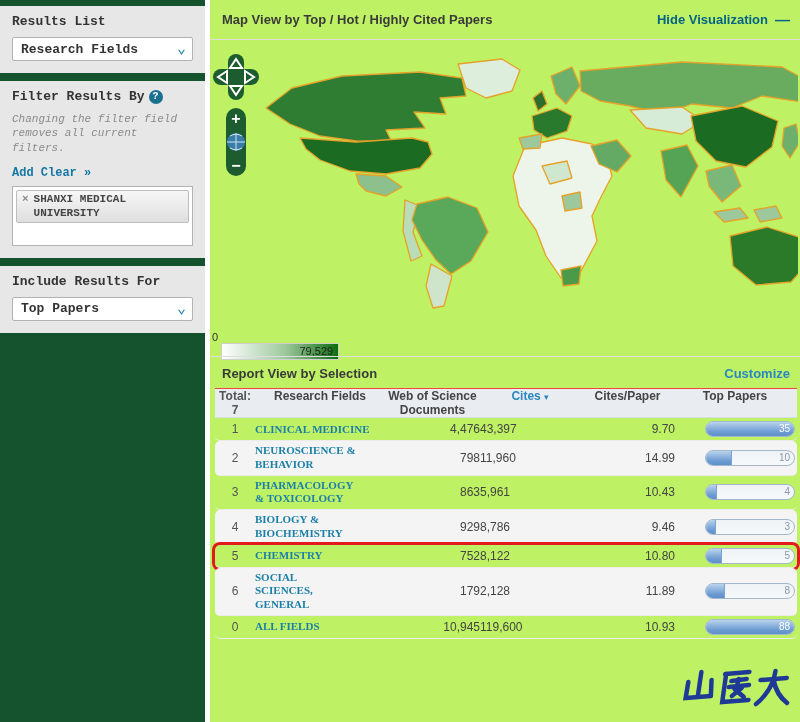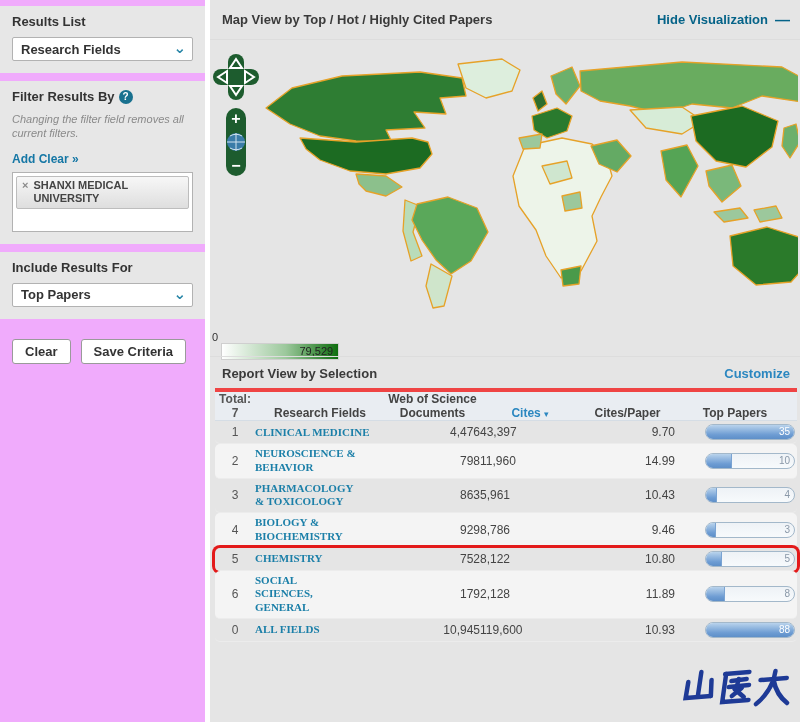--- a/index.html
+++ b/index.html
@@ -1,35 +1,35 @@
 <!DOCTYPE html>
 <html><head>
 <meta charset="utf-8">
 <style>
   * { margin:0; padding:0; box-sizing:border-box; }
   html,body { width:800px; height:722px; background:#fff; font-family:"Liberation Sans","DejaVu Sans",sans-serif; color:#333; overflow:hidden; }
   .app { position:relative; width:800px; height:722px; background:#fff; }
 
   
-  .sidebar { position:absolute; left:0; top:0; width:205px; height:722px; background:#f0abfc; }
+  .sidebar { position:absolute; left:0; top:0; width:205px; height:722px; background:#14532d;font-family:Liberation Mono, monospace; }
   .side-section { background:#e7e7e7; padding:8px 12px 12px 12px; margin:6px 0 8px 0; }
   .side-h { font-size:13px; font-weight:bold; color:#333; margin-bottom:8px; }
   .select { position:relative; background:#fff; border:1px solid #b2b2b2; border-radius:2px; height:24px; width:181px; display:flex; align-items:center; padding:0 22px 0 8px; font-size:13px; font-weight:bold; color:#333; cursor:pointer; }
   .select .chev { position:absolute; right:6px; top:1px; color:#2a87a8; font-size:15px; font-weight:bold; }
   .help { display:inline-block; width:14px; height:14px; border-radius:50%; background:#19718f; color:#fff; font-size:10px; font-weight:bold; text-align:center; line-height:14px; vertical-align:1px; margin-left:4px; }
   .filter-note { font-size:11px; font-style:italic; color:#8a8a8a; line-height:1.3; margin-bottom:8px; }
   .add-filter { font-size:12px; font-weight:bold; color:#1577a5; text-decoration:none; cursor:pointer; display:inline-block; margin-bottom:6px; }
   .filter-box { background:#fff; border:1px solid #b2b2b2; width:181px; height:60px; padding:3px; }
   .chip { background:linear-gradient(#f7f7f7,#dedede); border:1px solid #bdbdbd; border-radius:2px; padding:2px 5px; font-size:11px; font-weight:bold; color:#444; line-height:1.25; display:flex; gap:5px; }
   .chip .x { color:#8a8a8a; font-size:11px; cursor:pointer; }
   .btn-row { padding:12px 12px; display:flex; gap:10px; }
   .btn { background:#fff; border:1px solid #9a9a9a; border-radius:3px; font-size:13px; font-weight:bold; color:#333; padding:4px 12px; cursor:pointer; font-family:inherit; }
 
   
-  .main { position:absolute; left:210px; top:0; width:590px; height:722px; background:#e5e5e5; }
+  .main { position:absolute; left:210px; top:0; width:590px; height:722px; background:#bef264; }
   .map-header { position:absolute; top:0; left:0; width:590px; height:40px; border-bottom:1px solid #ddd; display:flex; align-items:center; justify-content:space-between; padding:0 10px 0 12px; }
   .map-title { font-size:13px; font-weight:bold; color:#3a3a3a; }
   .hide-viz { font-size:13px; font-weight:bold; color:#056388; cursor:pointer; display:flex; align-items:center; gap:7px; }
   .hide-viz .minus { font-weight:bold; font-size:15px; }
 
   .map-area { position:absolute; top:42px; left:0; width:590px; height:278px; }
   .map-svg { position:absolute; left:52px; top:4px; }
   .map-controls { position:absolute; left:2px; top:10px; }
 
   .legend { position:absolute; top:324px; left:0; height:26px; display:flex; align-items:center; }
@@ -37,21 +37,21 @@
   .legend-bar { position:relative; width:118px; height:17px; background:linear-gradient(to right,#ffffff,#9cc89c 55%,#0e6e0e); border:1px solid #cfcfcf;margin-top:29px; }
   .legend-max { position:absolute; right:5px; top:1px; font-size:11px; color:#222; }
 
   .divider { position:absolute; top:356px; left:0; width:590px; border-top:1px solid #ddd; }
   .report-bar { position:absolute; top:360px; left:0; width:590px; height:26px; display:flex; align-items:center; justify-content:space-between; padding:0 10px 0 12px;gap:24px; }
   .report-title { font-size:13px; font-weight:bold; color:#3a3a3a; }
   .customize { font-size:13px; font-weight:bold; color:#2b87c0; cursor:pointer; }
 
   
   .table { position:absolute; top:388px; left:5px; width:582px; font-size:12px; }
-  .thead { display:flex; align-items:flex-end; background:#e9edf2; border-top:4px solid #ef4444; border-bottom:1px solid #d5dde5; min-height:30px; font-weight:bold; color:#444; }
+  .thead { display:flex; align-items:flex-start; background:#e9edf2; border-top:1px solid #ef4444; border-bottom:1px solid #d5dde5; min-height:30px; font-weight:bold; color:#444; }
   .tr { display:flex; align-items:center; border-bottom:1px solid #ececec; padding:3px 0; position:relative; border-radius:5px; }
   .tr.alt { background:#f4f4f4; }
   .tr.highlighted { box-shadow:0 0 0 3px #e31a1a; }
   .c-rank  { width:40px; text-align:center; color:#555; }
   .c-field { width:130px; padding-right:8px; overflow-wrap:break-word; }
   .c-field a { color:#1b7fa8; font-weight:bold; text-decoration:none; cursor:pointer; font-size:11px; line-height:1.25; display:inline-block;font-family:Liberation Serif, serif; }
   .c-docs  { width:95px;  text-align:right; color:#444; }
   .c-cites { width:100px; text-align:left; color:#444; }
   .c-cpp   { width:95px;  text-align:right; color:#444; }
   .c-papers{ width:122px; display:flex; justify-content:flex-end; padding-right:2px; }
@@ -97,24 +97,20 @@
     </div>
 
     <div class="side-section">
       <div class="side-h">Include Results For</div>
       <div class="select">
         <span>Top Papers</span>
         <span class="chev">⌄</span>
       </div>
     </div>
 
-    <div class="btn-row">
-      <button class="btn">Clear</button>
-      <button class="btn">Save Criteria</button>
-    </div>
   </div>
 
   <div class="main">
 
     <div class="map-header">
       <div class="map-title">Map View by Top / Hot / Highly Cited Papers</div>
       <div class="hide-viz">
         <span>Hide Visualization</span>
         <span class="minus">—</span>
       </div>

